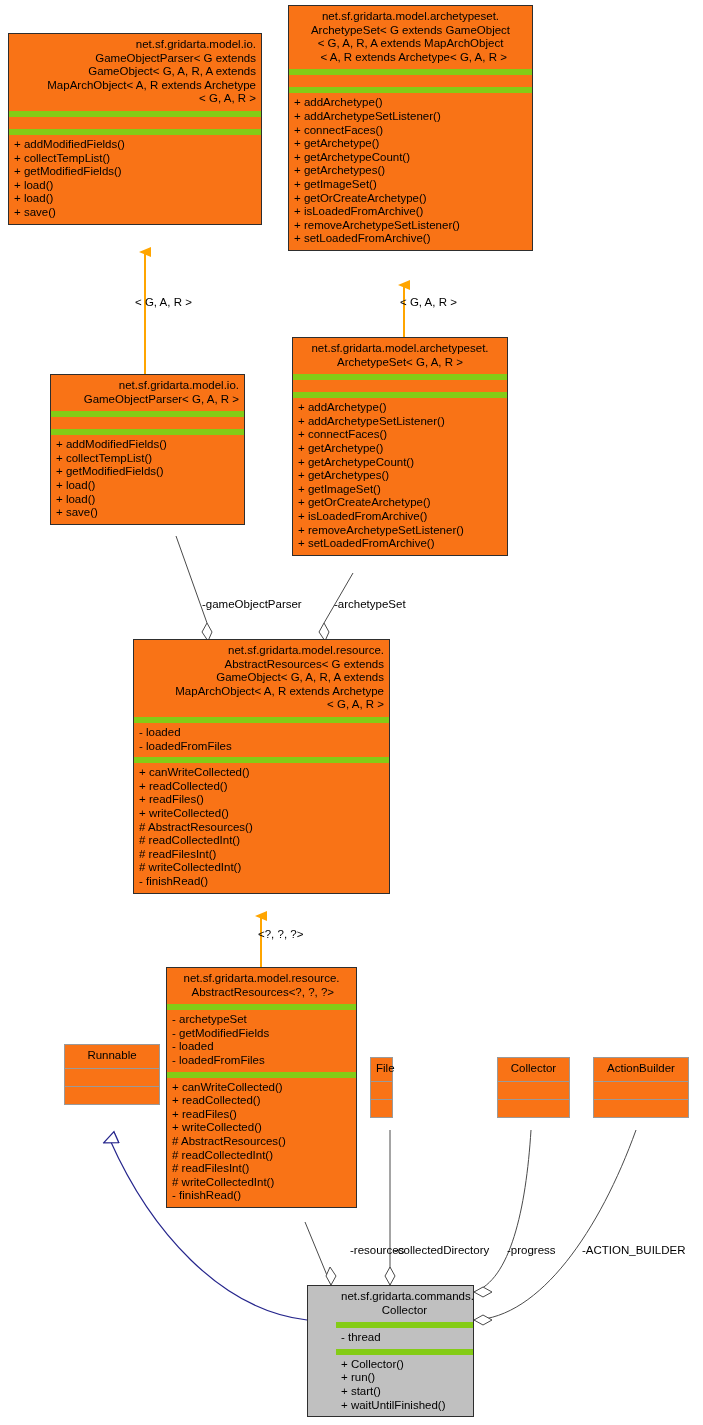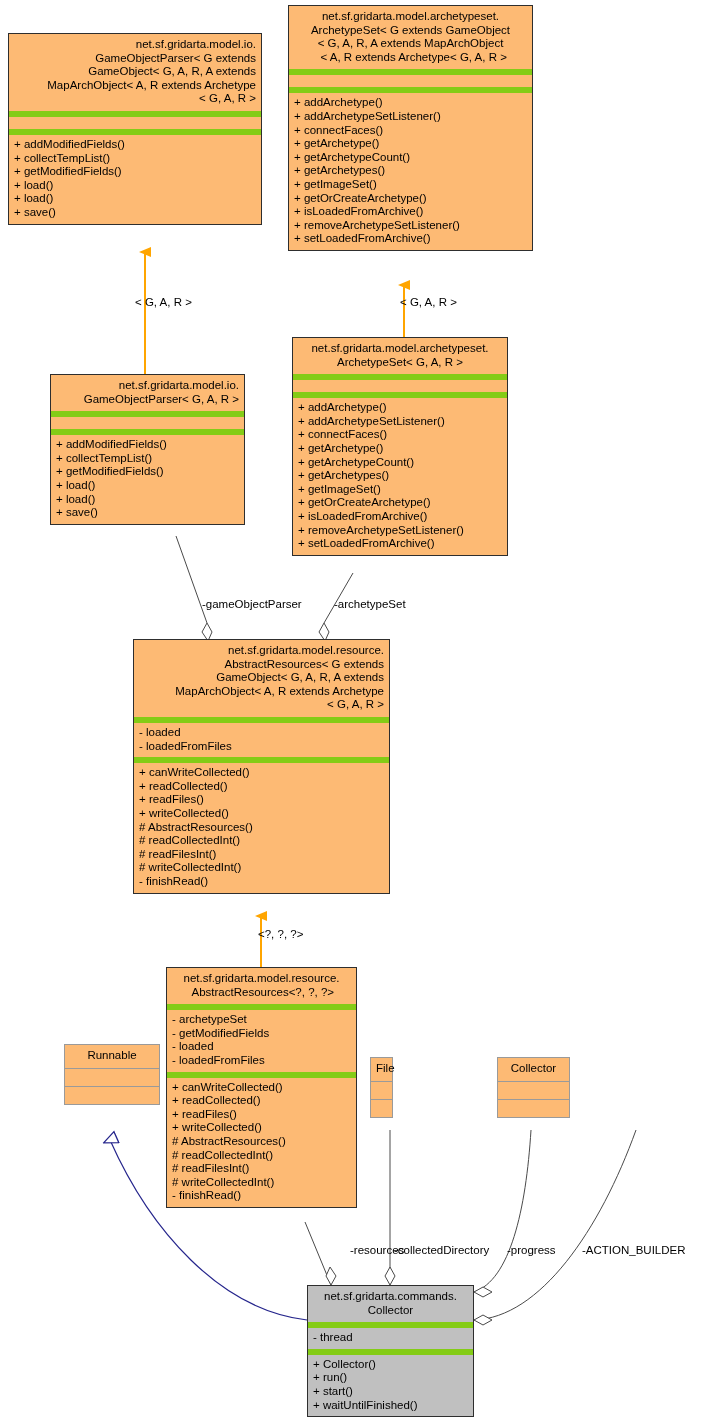--- a/index.html
+++ b/index.html
@@ -16,21 +16,21 @@
   }
   svg.edges{
     position:absolute;
     left:0; top:0;
     width:703px; height:1425px;
     pointer-events:none;
   }
   .uml-class{
     position:absolute;
     box-sizing:border-box;
-    background:#fdba74;
+    background:#f97316;
     border:1px solid #2e2e2e;
     font-size:11.5px;
     line-height:13.6px;
     color:#000000;
   }
   .uml-class.thin{ border:1px solid #9a9a9a; }
   .uml-class.filled{ background:#c0c0c0; }
   .uml-class .sect{
     box-sizing:border-box;
     padding:3px 5px 4px 5px;
@@ -256,22 +256,27 @@
     <div class="sect empty"></div>
     <div class="sect empty"></div>
   </div>
 
   <div class="uml-class thin" style="left:497px; top:1057px; width:73px;">
     <div class="sect name">Collector</div>
     <div class="sect empty"></div>
     <div class="sect empty"></div>
   </div>
 
-
-  <div class="uml-class filled" style="left:307px; top:1285px; width:167px;">
+  <div class="uml-class thin" style="left:593px; top:1057px; width:96px;">
+    <div class="sect name">ActionBuilder</div>
+    <div class="sect empty"></div>
+    <div class="sect empty"></div>
+  </div>
+
+  <div class="uml-class filled" style="left:307px; top:1285px; width:167px;padding-left:28px;">
     <div class="sect name">net.sf.gridarta.commands.
 Collector</div>
     <div class="sect">
       <div class="member">- thread</div>
     </div>
     <div class="sect">
       <div class="member">+ Collector()</div>
       <div class="member">+ run()</div>
       <div class="member">+ start()</div>
       <div class="member">+ waitUntilFinished()</div>

